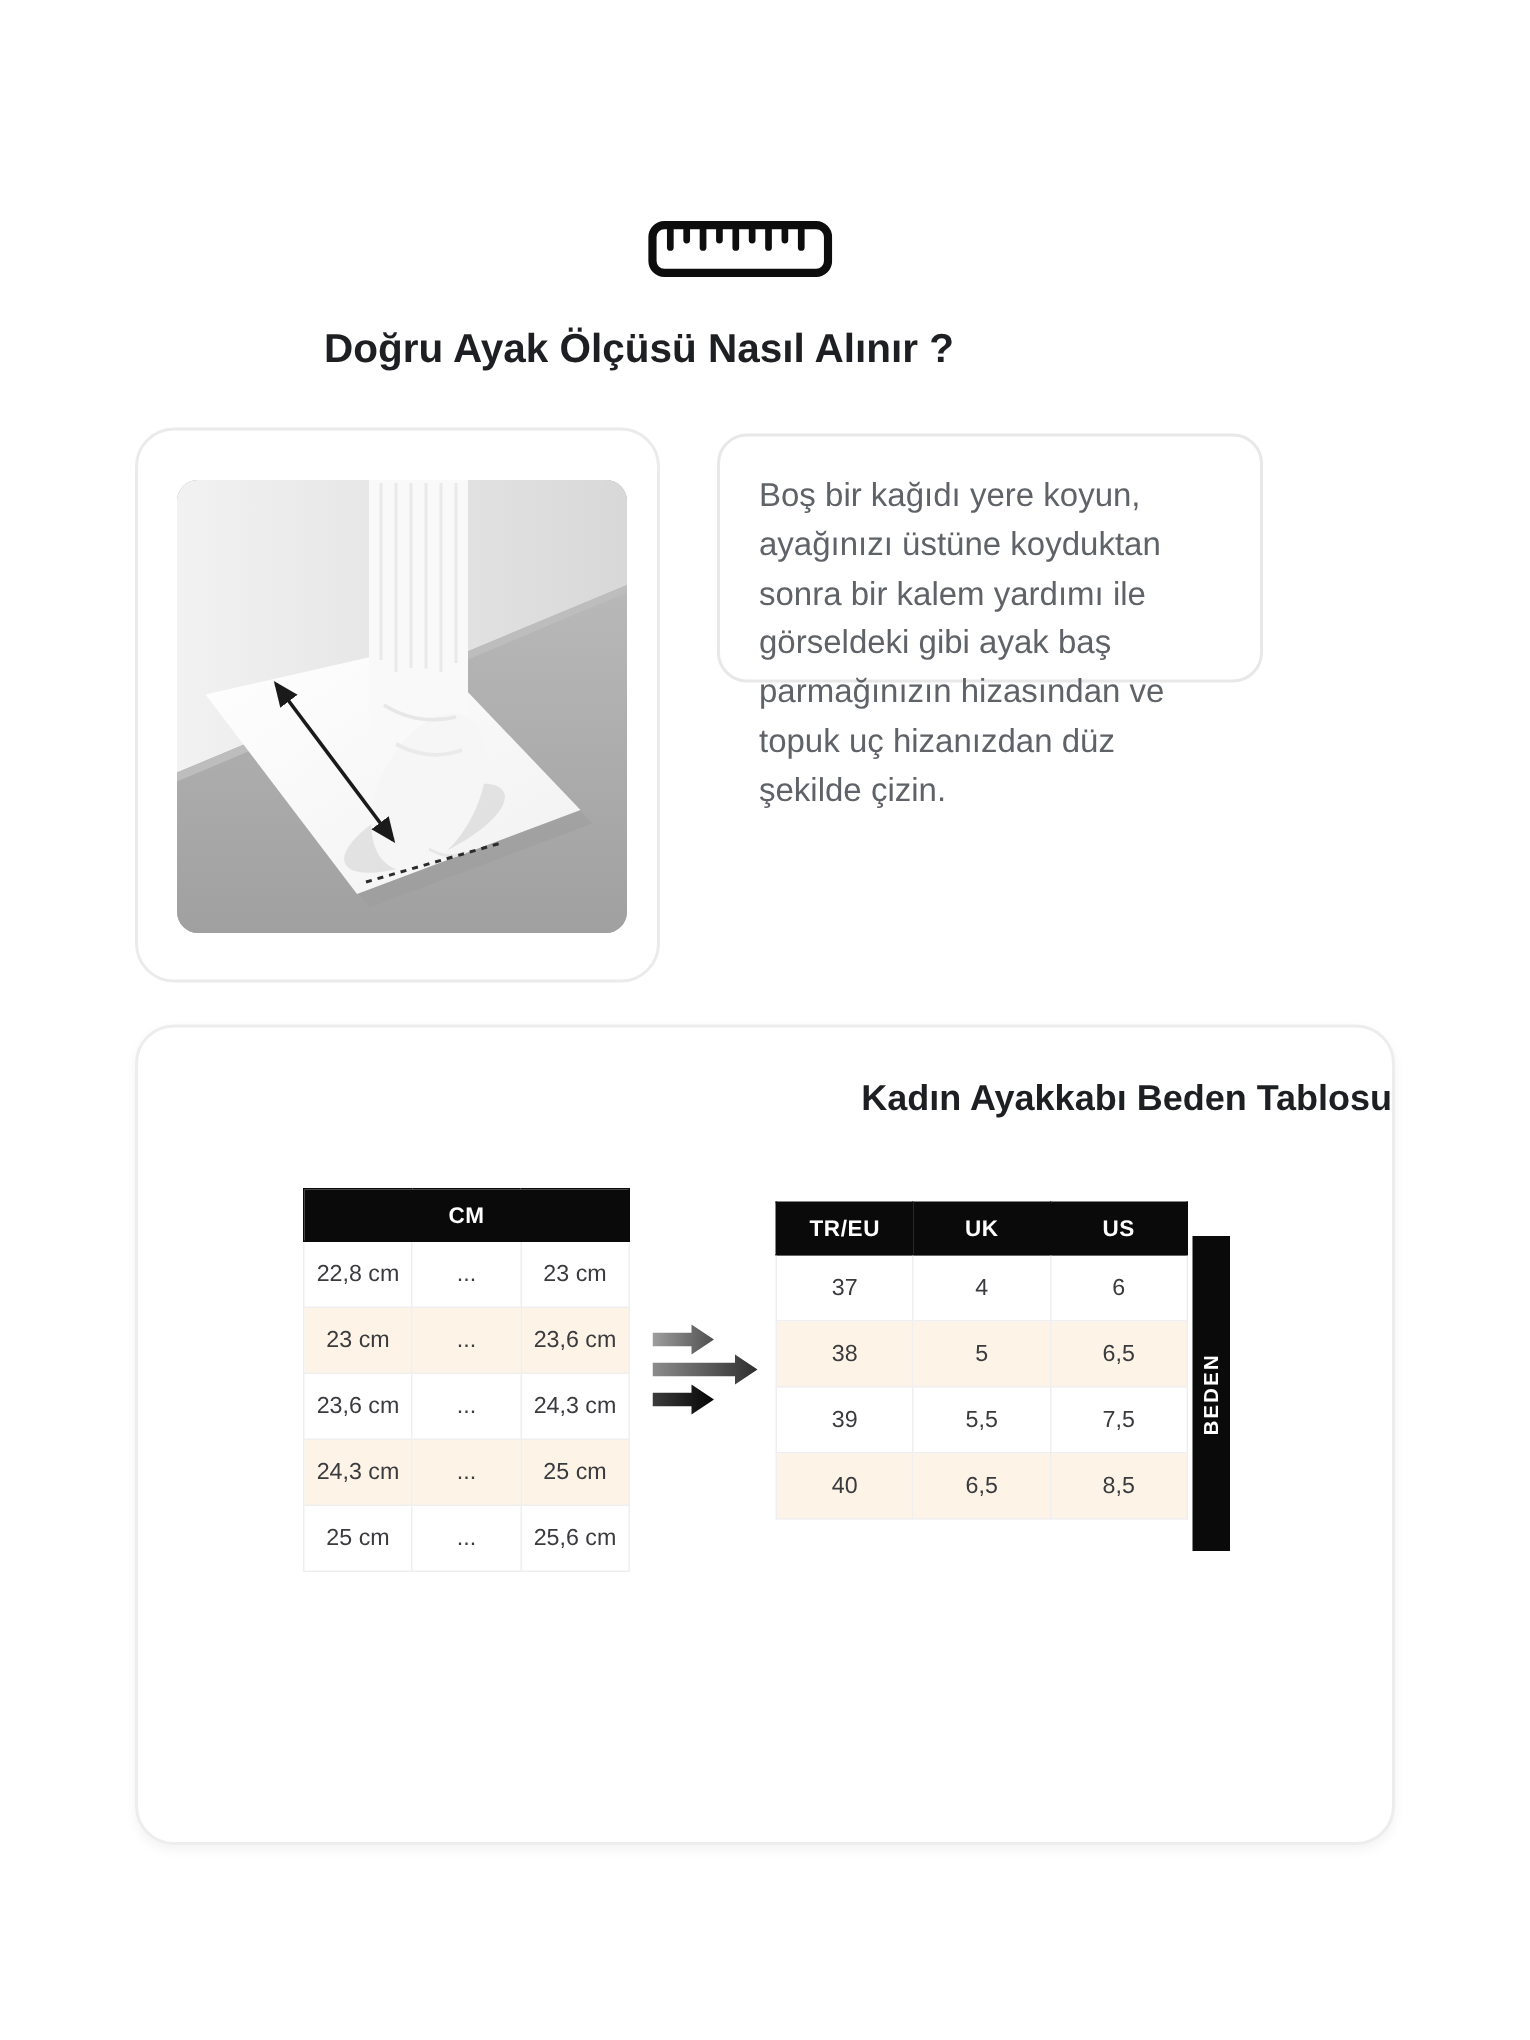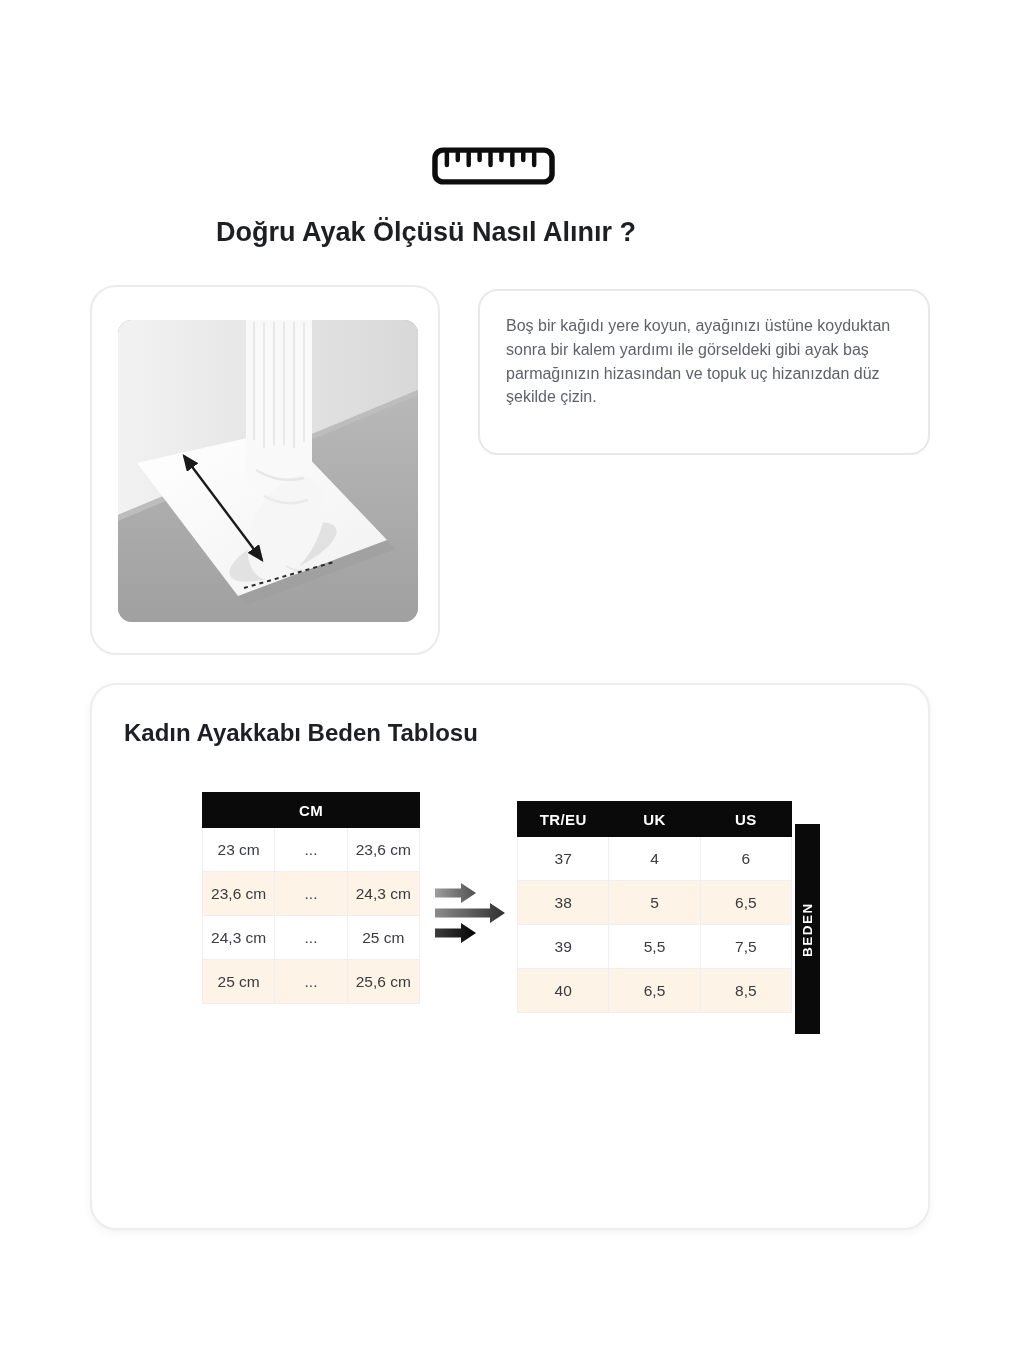--- a/index.html
+++ b/index.html
@@ -11,32 +11,32 @@
   .main-title { position:absolute; left:0; top:217px; width:852px; text-align:center;
                 font-size:27px; font-weight:700; color:#1d1f22; }
 
   
   .photo-card { position:absolute; left:90px; top:285px; width:350px; height:370px;
                 box-sizing:border-box; border:2px solid #ebebeb; border-radius:26px; background:#fff; }
   .photo { position:absolute; left:26px; top:33px; width:300px; height:302px;
            border-radius:14px; overflow:hidden; background:#b9b9b9; }
   .photo svg { display:block; }
 
-  .info-box { position:absolute; left:478px; width:452px; box-sizing:border-box;
+  .info-box { position:absolute; left:478px; width:364px; box-sizing:border-box;
               border:2px solid #e8e8e8; border-radius:20px; background:#fff;
-              color:#5f6368; font-size:16px; line-height:1.49; padding:23px 26px; }
+              color:#5f6368; font-size:22px; line-height:1.49; padding:23px 26px; }
   .info-box.first { top:289px; height:166px; }
   .info-box.second { top:467px; height:182px; display:flex; align-items:center; }
 
   
   .chart-card { position:absolute; left:90px; top:683px; width:840px; height:547px;
                 box-sizing:border-box; border:2px solid #ededed; border-radius:26px;
                 background:#fff; box-shadow:0 3px 8px rgba(0,0,0,0.05); }
-  .chart-title { position:absolute; left:0; top:34px; width:100%; text-align:left;
-                 font-size:24px; font-weight:700; color:#1d1f22;margin-left:32px; }
+  .chart-title { position:absolute; left:0; top:34px; width:100%; text-align:right;
+                 font-size:24px; font-weight:700; color:#1d1f22; }
 
   table.sizechart { border-collapse:collapse; position:absolute; table-layout:fixed; }
   table.cm-table { left:110px; top:107px; width:218px; }
   table.eu-table { left:425px; top:116px; width:275px; }
   table.sizechart th { background:#0a0a0a; color:#ffffff; font-size:15px; font-weight:600;
                        height:32px; letter-spacing:0.4px; border:1px solid #0a0a0a; }
   table.sizechart td { border:1px solid #efefef; height:41px; text-align:center;
                        font-size:15.5px; color:#3a3b3e; background:#ffffff; }
   table.sizechart tbody tr:nth-child(even) td { background:#fdf3e6; }
   td.dots { color:#6f7276; font-size:13px; width:18%; }
@@ -128,20 +128,25 @@
     <div class="chart-title">Kadın Ayakkabı Beden Tablosu</div>
 
     <table class="sizechart cm-table">
       <thead>
         <tr>
           <th colspan="3">CM</th>
         </tr>
       </thead>
       <tbody>
         <tr>
+          <td class="val">22,8 cm</td>
+          <td class="dots">...</td>
+          <td class="val">23 cm</td>
+        </tr>
+        <tr>
           <td class="val">23 cm</td>
           <td class="dots">...</td>
           <td class="val">23,6 cm</td>
         </tr>
         <tr>
           <td class="val">23,6 cm</td>
           <td class="dots">...</td>
           <td class="val">24,3 cm</td>
         </tr>
         <tr>

